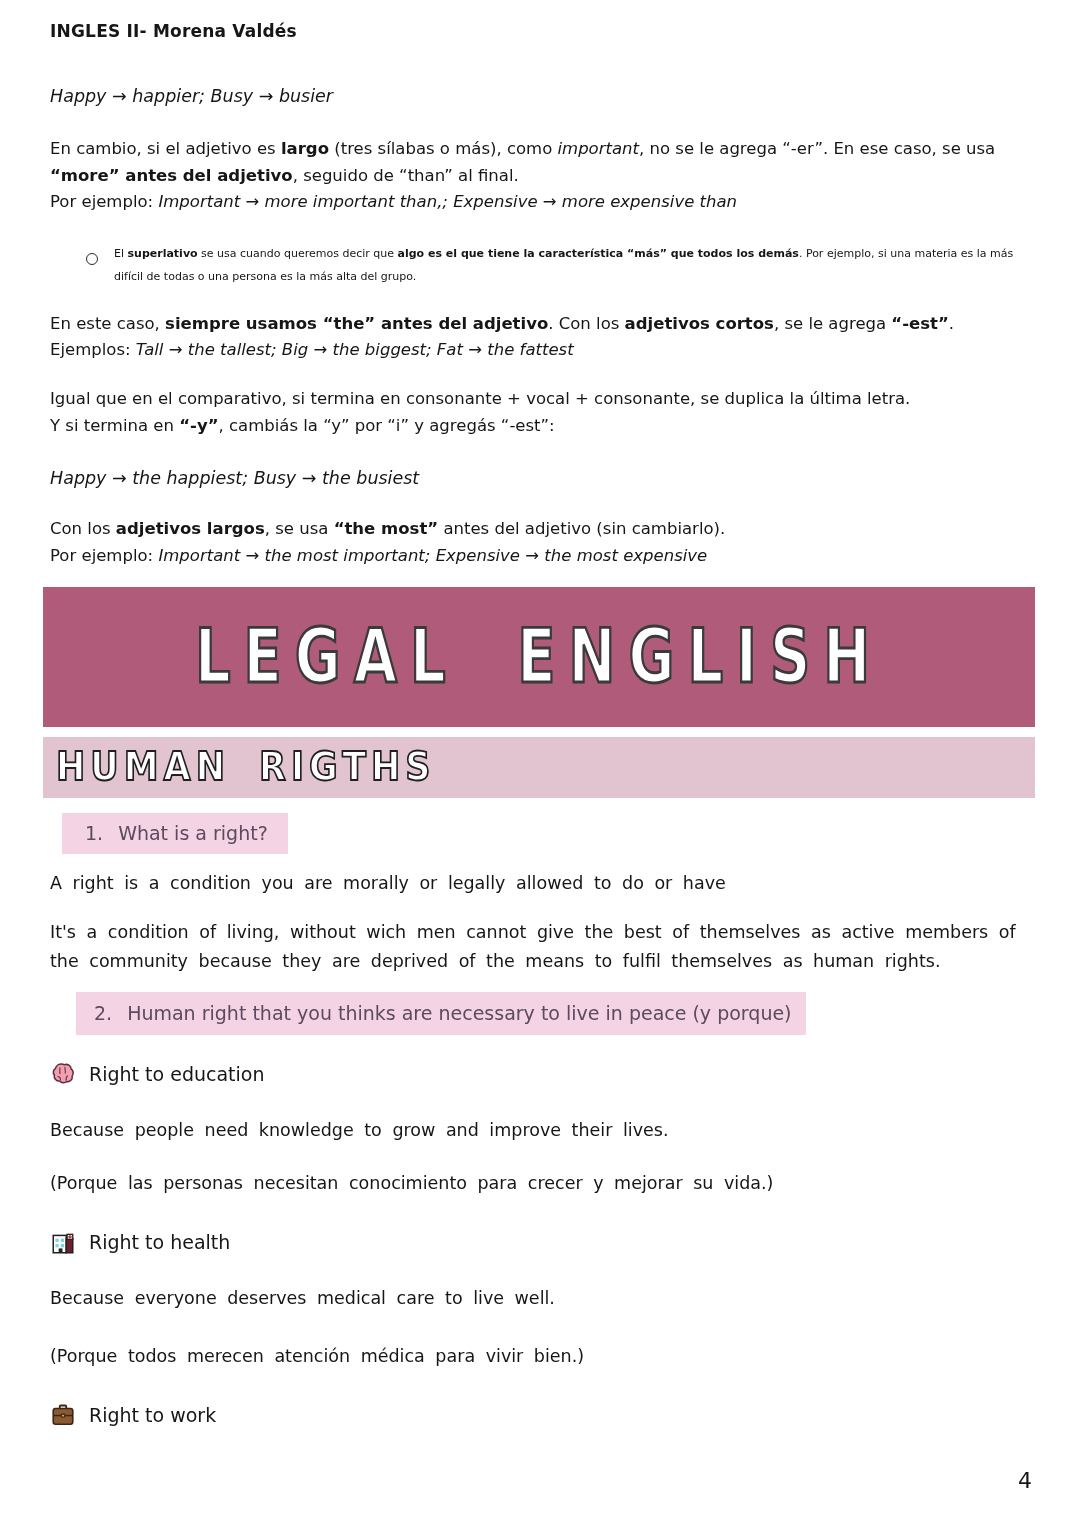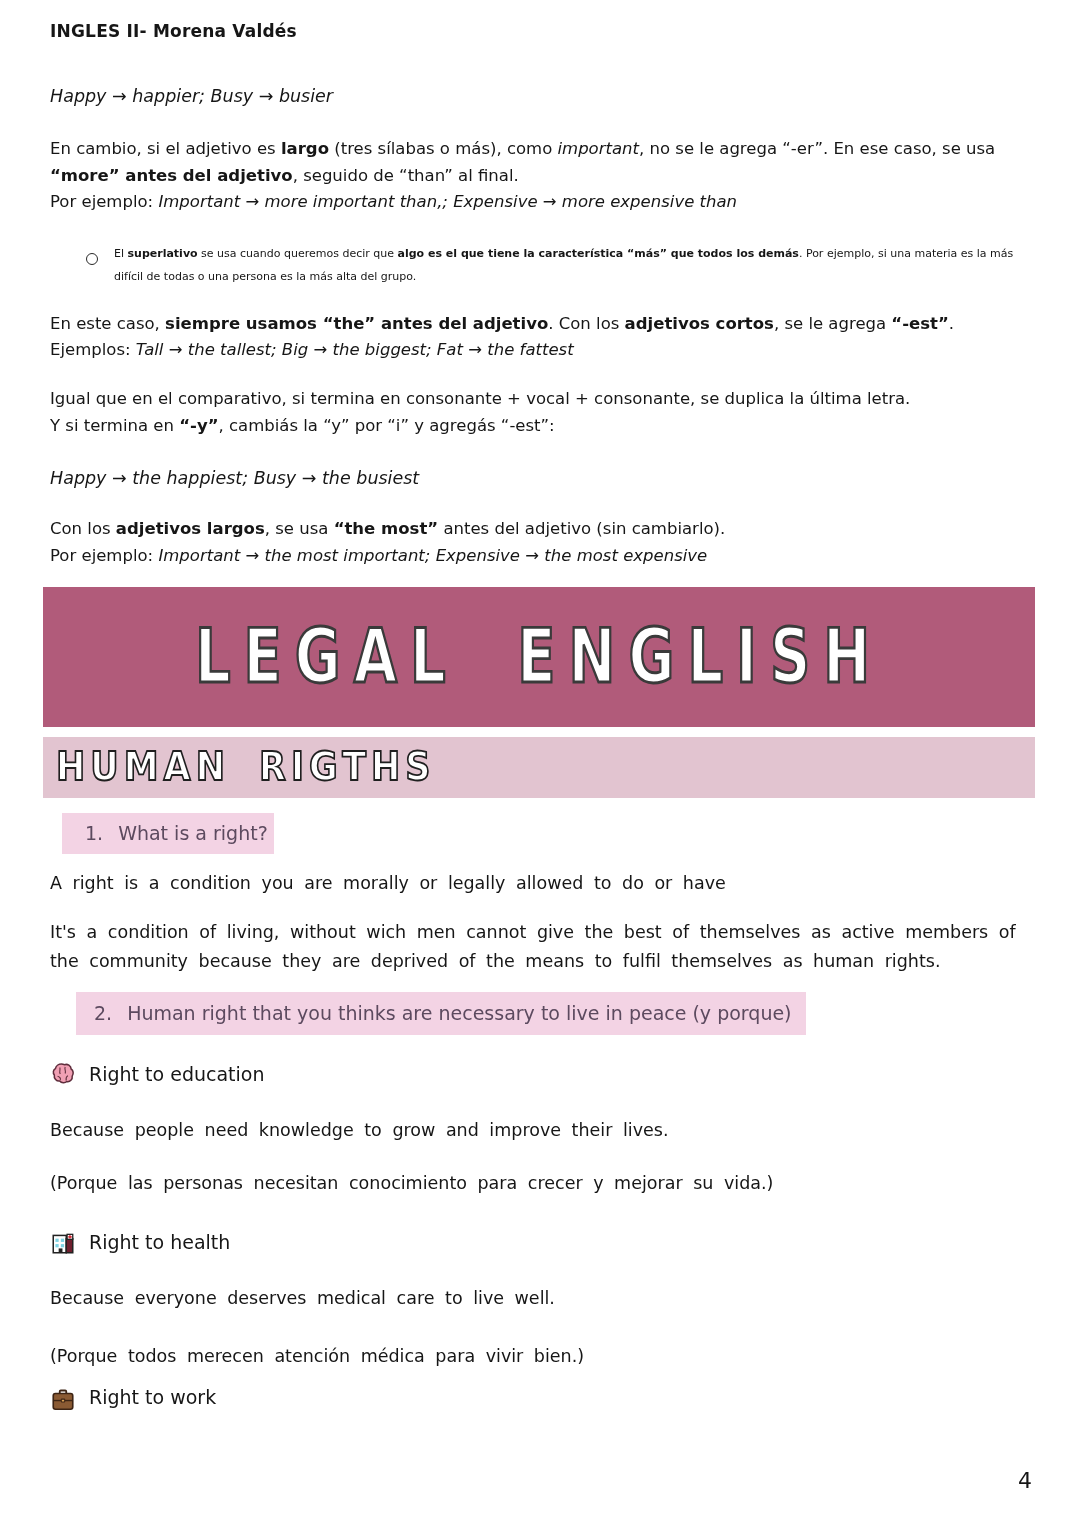--- a/index.html
+++ b/index.html
@@ -87,21 +87,21 @@
 
   <div class="banner-dark" style="margin-top:18px;">
     <span class="txt">LEGAL ENGLISH</span>
   </div>
 
   <div class="banner-light">
     <span class="txt">HUMAN RIGTHS</span>
   </div>
 
   <div style="margin-top:15px;margin-left:12px;">
-    <span class="hl" style="padding:9px 6px 9px 23px;"><span class="qnum">1.</span><span>What is a right?</span></span>
+    <span class="hl" style="padding:9px 20px 9px 23px;"><span class="qnum">1.</span><span>What is a right?</span></span>
   </div>
 
   <div class="rights-text" style="margin-top:15px;">A right is a condition you are morally or legally allowed to do or have</div>
 
   <div class="rights-text" style="margin-top:21px;">It's a condition of living, without wich men cannot give the best of themselves as active members of the community because they are deprived of the means to fulfil themselves as human rights.</div>
 
   <div style="margin-top:17px;margin-left:26px;">
     <span class="hl" style="padding:10px 14px 10px 18px;"><span class="qnum">2.</span><span>Human right that you thinks are necessary to live in peace (y porque)</span></span>
   </div>
 
@@ -127,21 +127,21 @@
       <rect x="8" y="17" width="3.5" height="4" fill="#222222"></rect>
       <rect x="15.8" y="4" width="5.2" height="4.6" fill="#ffffff" stroke="#222222" stroke-width="1.2"></rect>
       <path d="M18.4 4.8 v3.1 M16.9 6.35 h3.1" stroke="#d42b3a" stroke-width="1.5"></path>
     </svg>
     <span>Right to health</span>
   </div>
 
   <div class="rights-text" style="margin-top:26px;">Because everyone deserves medical care to live well.</div>
   <div class="rights-text" style="margin-top:29px;">(Porque todos merecen atención médica para vivir bien.)</div>
 
-  <div class="right-item" style="margin-top:12px;align-items:flex-end;">
+  <div class="right-item" style="margin-top:30px;">
     <svg width="26" height="26" viewBox="0 0 24 24">
       <rect x="9" y="3.2" width="6" height="4.2" rx="1" fill="none" stroke="#3d2414" stroke-width="1.7"></rect>
       <rect x="3" y="6" width="18" height="14.5" rx="2" fill="#8a5a33" stroke="#3d2414" stroke-width="1.5"></rect>
       <path d="M3 12.5 h18" stroke="#3d2414" stroke-width="1.3"></path>
       <rect x="10.4" y="11.2" width="3.2" height="2.6" rx="0.6" fill="#d9a054" stroke="#3d2414" stroke-width="1"></rect>
     </svg>
     <span>Right to work</span>
   </div>
 
   <div class="page-number">4</div>

